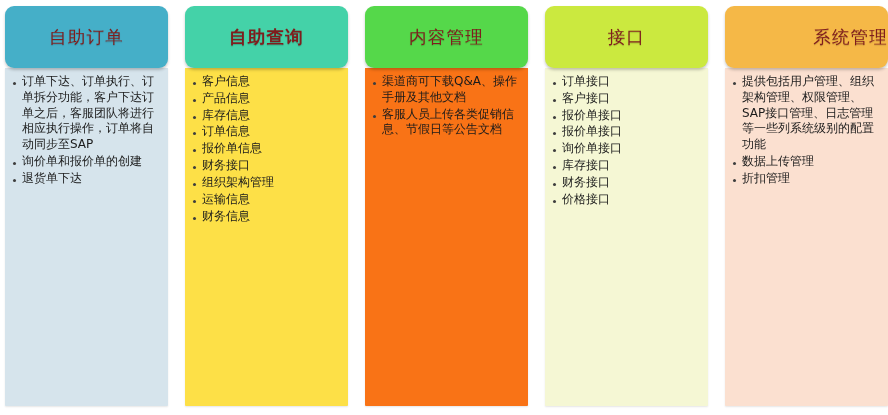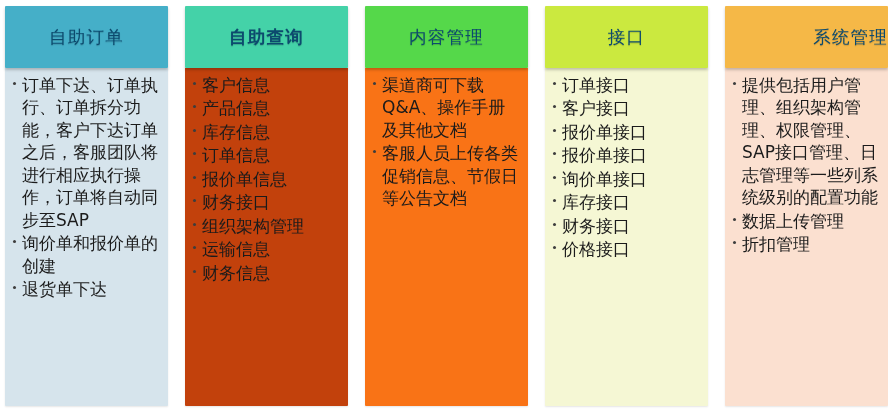--- a/index.html
+++ b/index.html
@@ -32,26 +32,26 @@
     box-sizing: border-box;
     position: relative;
     flex: 0 0 auto;
   }
   .card-header {
     height: 62px;
     flex: 0 0 62px;
     display: flex;
     align-items: center;
     justify-content: center;
-    color: #0c4a6e;
+    color: #7f1d1d;
     font-size: 17.5px;
     letter-spacing: 1.2px;
     text-shadow: 0 1px 1px rgba(0,0,0,0.18);
     box-sizing: border-box;
-    border-radius: 1px;
+    border-radius: 9px;
     position: relative;
     z-index: 2;
     box-shadow: 0 2px 3px rgba(0,0,0,0.22);
   }
   .card-body {
     flex: 1 1 auto;
     box-sizing: border-box;
     padding: 6px 6px 8px 6px;
     position: relative;
     z-index: 1;
@@ -61,21 +61,21 @@
   }
   ul.bullets {
     list-style: none;
     margin: 0;
     padding: 0;
   }
   ul.bullets li {
     position: relative;
     padding-left: 11px;
     margin: 0 0 1px 0;
-    font-size: 17px;
+    font-size: 12px;
     line-height: 1.32;
     color: #1b1b1b;
     word-break: break-word;
   }
   ul.bullets li::before {
     content: "";
     position: absolute;
     left: 2px;
     top: 8px;
     width: 3px;
@@ -97,21 +97,21 @@
           <li>订单下达、订单执行、订单拆分功能，客户下达订单之后，客服团队将进行相应执行操作，订单将自动同步至SAP</li>
           <li>询价单和报价单的创建</li>
           <li>退货单下达</li>
         </ul>
       </div>
     </div>
     <div class="card">
       <div class="card-header" style="background: rgb(68, 210, 168); font-weight: bold;">
         <span>自助查询</span>
       </div>
-      <div class="card-body" style="background: #c2410c;">
+      <div class="card-body" style="background: #fde047;">
         <ul class="bullets">
           <li>客户信息</li>
           <li>产品信息</li>
           <li>库存信息</li>
           <li>订单信息</li>
           <li>报价单信息</li>
           <li>财务接口</li>
           <li>组织架构管理</li>
           <li>运输信息</li>
           <li>财务信息</li>

